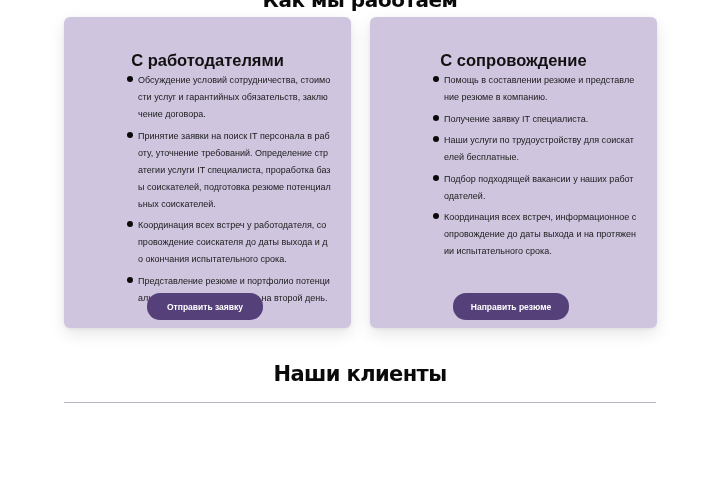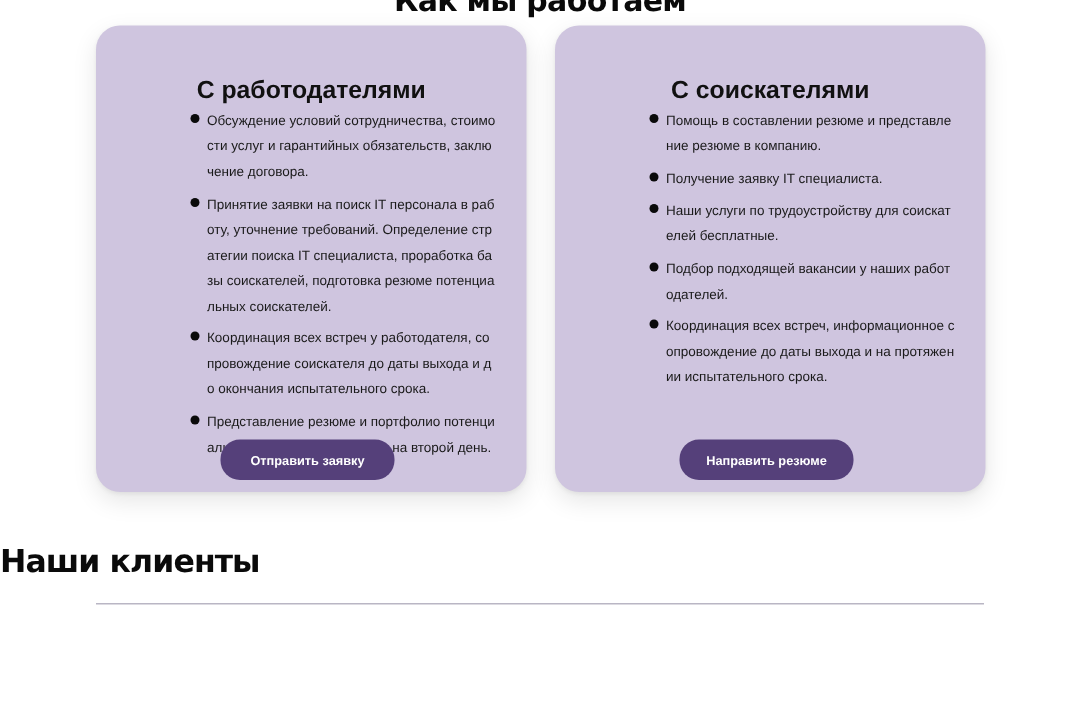--- a/index.html
+++ b/index.html
@@ -29,21 +29,21 @@
       letter-spacing: -0.5px;
       color: #0a0a0a;
       margin: 0;
     }
     .card {
       position: absolute;
       top: 17px;
       width: 287px;
       height: 311px;
       background: #cfc5df;
-      border-radius: 16px;
+      border-radius: 6px;
       box-shadow: 0 6px 16px rgba(0,0,0,0.10), 0 1px 3px rgba(0,0,0,0.06);
       box-sizing: border-box;
     }
     .card.left { left: 64px; }
     .card.right { left: 370px; }
     .card-title {
       position: absolute;
       top: 34px;
       left: 0;
       width: 100%;
@@ -96,21 +96,21 @@
       cursor: pointer;
       padding: 0;
     }
     .card.left .card-btn { left: 83px; }
     .card.right .card-btn { left: 83px; }
     .clients-title {
       position: absolute;
       top: 362px;
       left: 0;
       width: 720px;
-      text-align: left;
+      text-align: center;
       font-family: "DejaVu Sans", sans-serif;
       font-weight: 900;
       font-size: 21px;
       letter-spacing: -0.6px;
       color: #0a0a0a;
       margin: 0;
     }
     .divider {
       position: absolute;
       top: 402px;
@@ -126,29 +126,29 @@
 <body>
 
 <div class="page">
 
   <h2 class="section-title-top">Как мы работаем</h2>
 
   <div class="card left">
     <h3 class="card-title">С работодателями</h3>
     <ul class="card-list">
       <li><span class="bullet"></span><span>Обсуждение условий сотрудничества, стоимости услуг и гарантийных обязательств, заключение договора.</span></li>
-      <li><span class="bullet"></span><span>Принятие заявки на поиск IT персонала в работу, уточнение требований. Определение стратегии поиска IT специалиста, проработка базы соискателей, подготовка резюме потенциальных соискателей.</span></li>
+      <li><span class="bullet"></span><span>Принятие заявки на поиск IT персонала в работу, уточнение требований. Определение стратегии услуги IT специалиста, проработка базы соискателей, подготовка резюме потенциальных соискателей.</span></li>
       <li><span class="bullet"></span><span>Координация всех встреч у работодателя, сопровождение соискателя до даты выхода и до окончания испытательного срока.</span></li>
       <li><span class="bullet"></span><span>Представление резюме и портфолио потенциальных соискателей клиенту на второй день.</span></li>
     </ul>
     <button class="card-btn">Отправить заявку</button>
   </div>
 
   <div class="card right">
-    <h3 class="card-title">С соискателями</h3>
+    <h3 class="card-title">С сопровождение</h3>
     <ul class="card-list">
       <li><span class="bullet"></span><span>Помощь в составлении резюме и представление резюме в компанию.</span></li>
       <li><span class="bullet"></span><span>Получение заявку IT специалиста.</span></li>
       <li><span class="bullet"></span><span>Наши услуги по трудоустройству для соискателей бесплатные.</span></li>
       <li><span class="bullet"></span><span>Подбор подходящей вакансии у наших работодателей.</span></li>
       <li><span class="bullet"></span><span>Координация всех встреч, информационное сопровождение до даты выхода и на протяжении испытательного срока.</span></li>
     </ul>
     <button class="card-btn">Направить резюме</button>
   </div>
 

